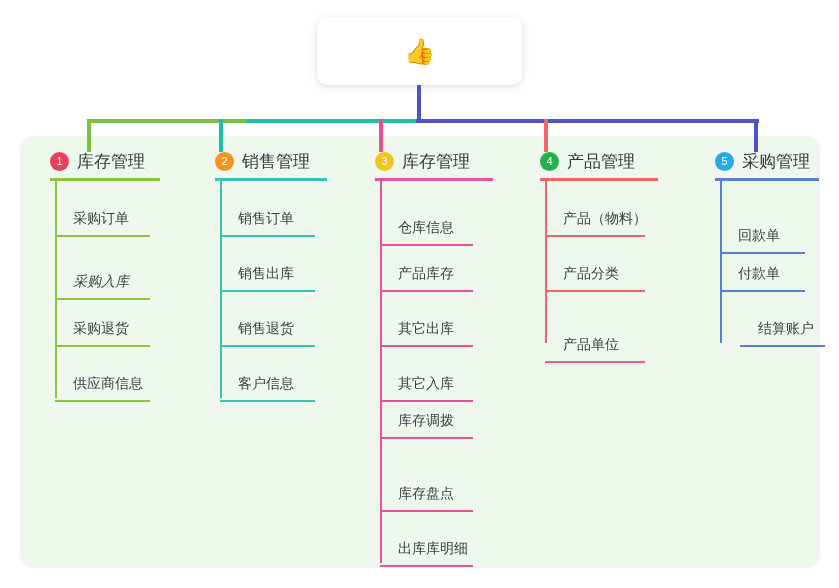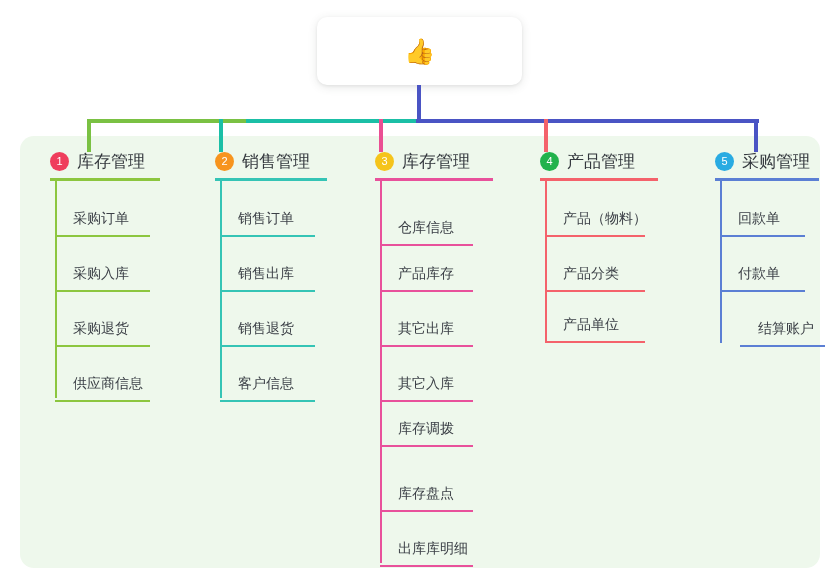--- a/index.html
+++ b/index.html
@@ -170,21 +170,21 @@
         <div class="col-head" style="position: absolute; top: 146px;">
           <span class="badge" style="background: rgb(239, 62, 92);">1</span>
           <span class="col-title">库存管理</span>
         </div>
         <div class="head-rule" style="top: 178px; width: 110px; background: rgb(140, 198, 63);"></div>
         <div class="spine" style="top: 178px; height: 220px; background: rgb(140, 198, 63);"></div>
         <div class="leaf" style="top: 182px; width: 95px;">
           <span class="leaf-label">采购订单</span>
           <div class="leaf-rule" style="width: 95px; background: rgb(140, 198, 63);"></div>
         </div>
-        <div class="leaf" style="top: 237px; width: 95px;">
+        <div class="leaf" style="top: 245px; width: 95px; font-style: italic;">
           <span class="leaf-label">采购入库</span>
           <div class="leaf-rule" style="width: 95px; background: rgb(140, 198, 63);"></div>
         </div>
         <div class="leaf" style="top: 292px; width: 95px;">
           <span class="leaf-label">采购退货</span>
           <div class="leaf-rule" style="width: 95px; background: rgb(140, 198, 63);"></div>
         </div>
         <div class="leaf" style="top: 347px; width: 95px;">
           <span class="leaf-label">供应商信息</span>
           <div class="leaf-rule" style="width: 95px; background: rgb(140, 198, 63);"></div>
@@ -230,21 +230,21 @@
           <div class="leaf-rule" style="width: 93px; background: rgb(232, 81, 155);"></div>
         </div>
         <div class="leaf" style="top: 292px; width: 93px; text-decoration: underline;">
           <span class="leaf-label">其它出库</span>
           <div class="leaf-rule" style="width: 93px; background: rgb(232, 81, 155);"></div>
         </div>
         <div class="leaf" style="top: 347px; width: 93px;">
           <span class="leaf-label">其它入库</span>
           <div class="leaf-rule" style="width: 93px; background: rgb(232, 81, 155);"></div>
         </div>
-        <div class="leaf" style="top: 392px; width: 93px;">
+        <div class="leaf" style="top: 384px; width: 93px;">
           <span class="leaf-label">库存调拨</span>
           <div class="leaf-rule" style="width: 93px; background: rgb(232, 81, 155);"></div>
         </div>
         <div class="leaf" style="top: 457px; width: 93px;">
           <span class="leaf-label">库存盘点</span>
           <div class="leaf-rule" style="width: 93px; background: rgb(232, 81, 155);"></div>
         </div>
         <div class="leaf" style="top: 512px; width: 93px;">
           <span class="leaf-label">出库库明细</span>
           <div class="leaf-rule" style="width: 93px; background: rgb(232, 81, 155);"></div>
@@ -258,33 +258,33 @@
         <div class="head-rule" style="top: 178px; width: 118px; background: rgb(244, 98, 107);"></div>
         <div class="spine" style="top: 178px; height: 165px; background: rgb(244, 98, 107);"></div>
         <div class="leaf" style="top: 182px; width: 100px;">
           <span class="leaf-label">产品（物料）</span>
           <div class="leaf-rule" style="width: 100px; background: rgb(244, 98, 107);"></div>
         </div>
         <div class="leaf" style="top: 237px; width: 100px; text-align: right;">
           <span class="leaf-label">产品分类</span>
           <div class="leaf-rule" style="width: 100px; background: rgb(244, 98, 107);"></div>
         </div>
-        <div class="leaf" style="top: 288px; width: 100px;">
+        <div class="leaf" style="top: 308px; width: 100px;">
           <span class="leaf-label">产品单位</span>
           <div class="leaf-rule" style="width: 100px; background: rgb(244, 98, 107);"></div>
         </div>
       </div>
       <div class="col" style="left: 700px;">
         <div class="col-head" style="position: absolute; top: 146px;">
           <span class="badge" style="background: rgb(41, 171, 226);">5</span>
           <span class="col-title">采购管理</span>
         </div>
         <div class="head-rule" style="top: 178px; width: 104px; background: rgb(91, 127, 212);"></div>
         <div class="spine" style="top: 178px; height: 165px; background: rgb(91, 127, 212);"></div>
-        <div class="leaf" style="top: 182px; width: 85px;">
+        <div class="leaf" style="top: 199px; width: 85px;">
           <span class="leaf-label">回款单</span>
           <div class="leaf-rule" style="width: 85px; background: rgb(91, 127, 212);"></div>
         </div>
         <div class="leaf" style="top: 237px; width: 85px;">
           <span class="leaf-label">付款单</span>
           <div class="leaf-rule" style="width: 85px; background: rgb(91, 127, 212);"></div>
         </div>
         <div class="leaf" style="top: 292px; width: 85px; margin-left: 20px;">
           <span class="leaf-label">结算账户</span>
           <div class="leaf-rule" style="width: 85px; background: rgb(91, 127, 212);"></div>

